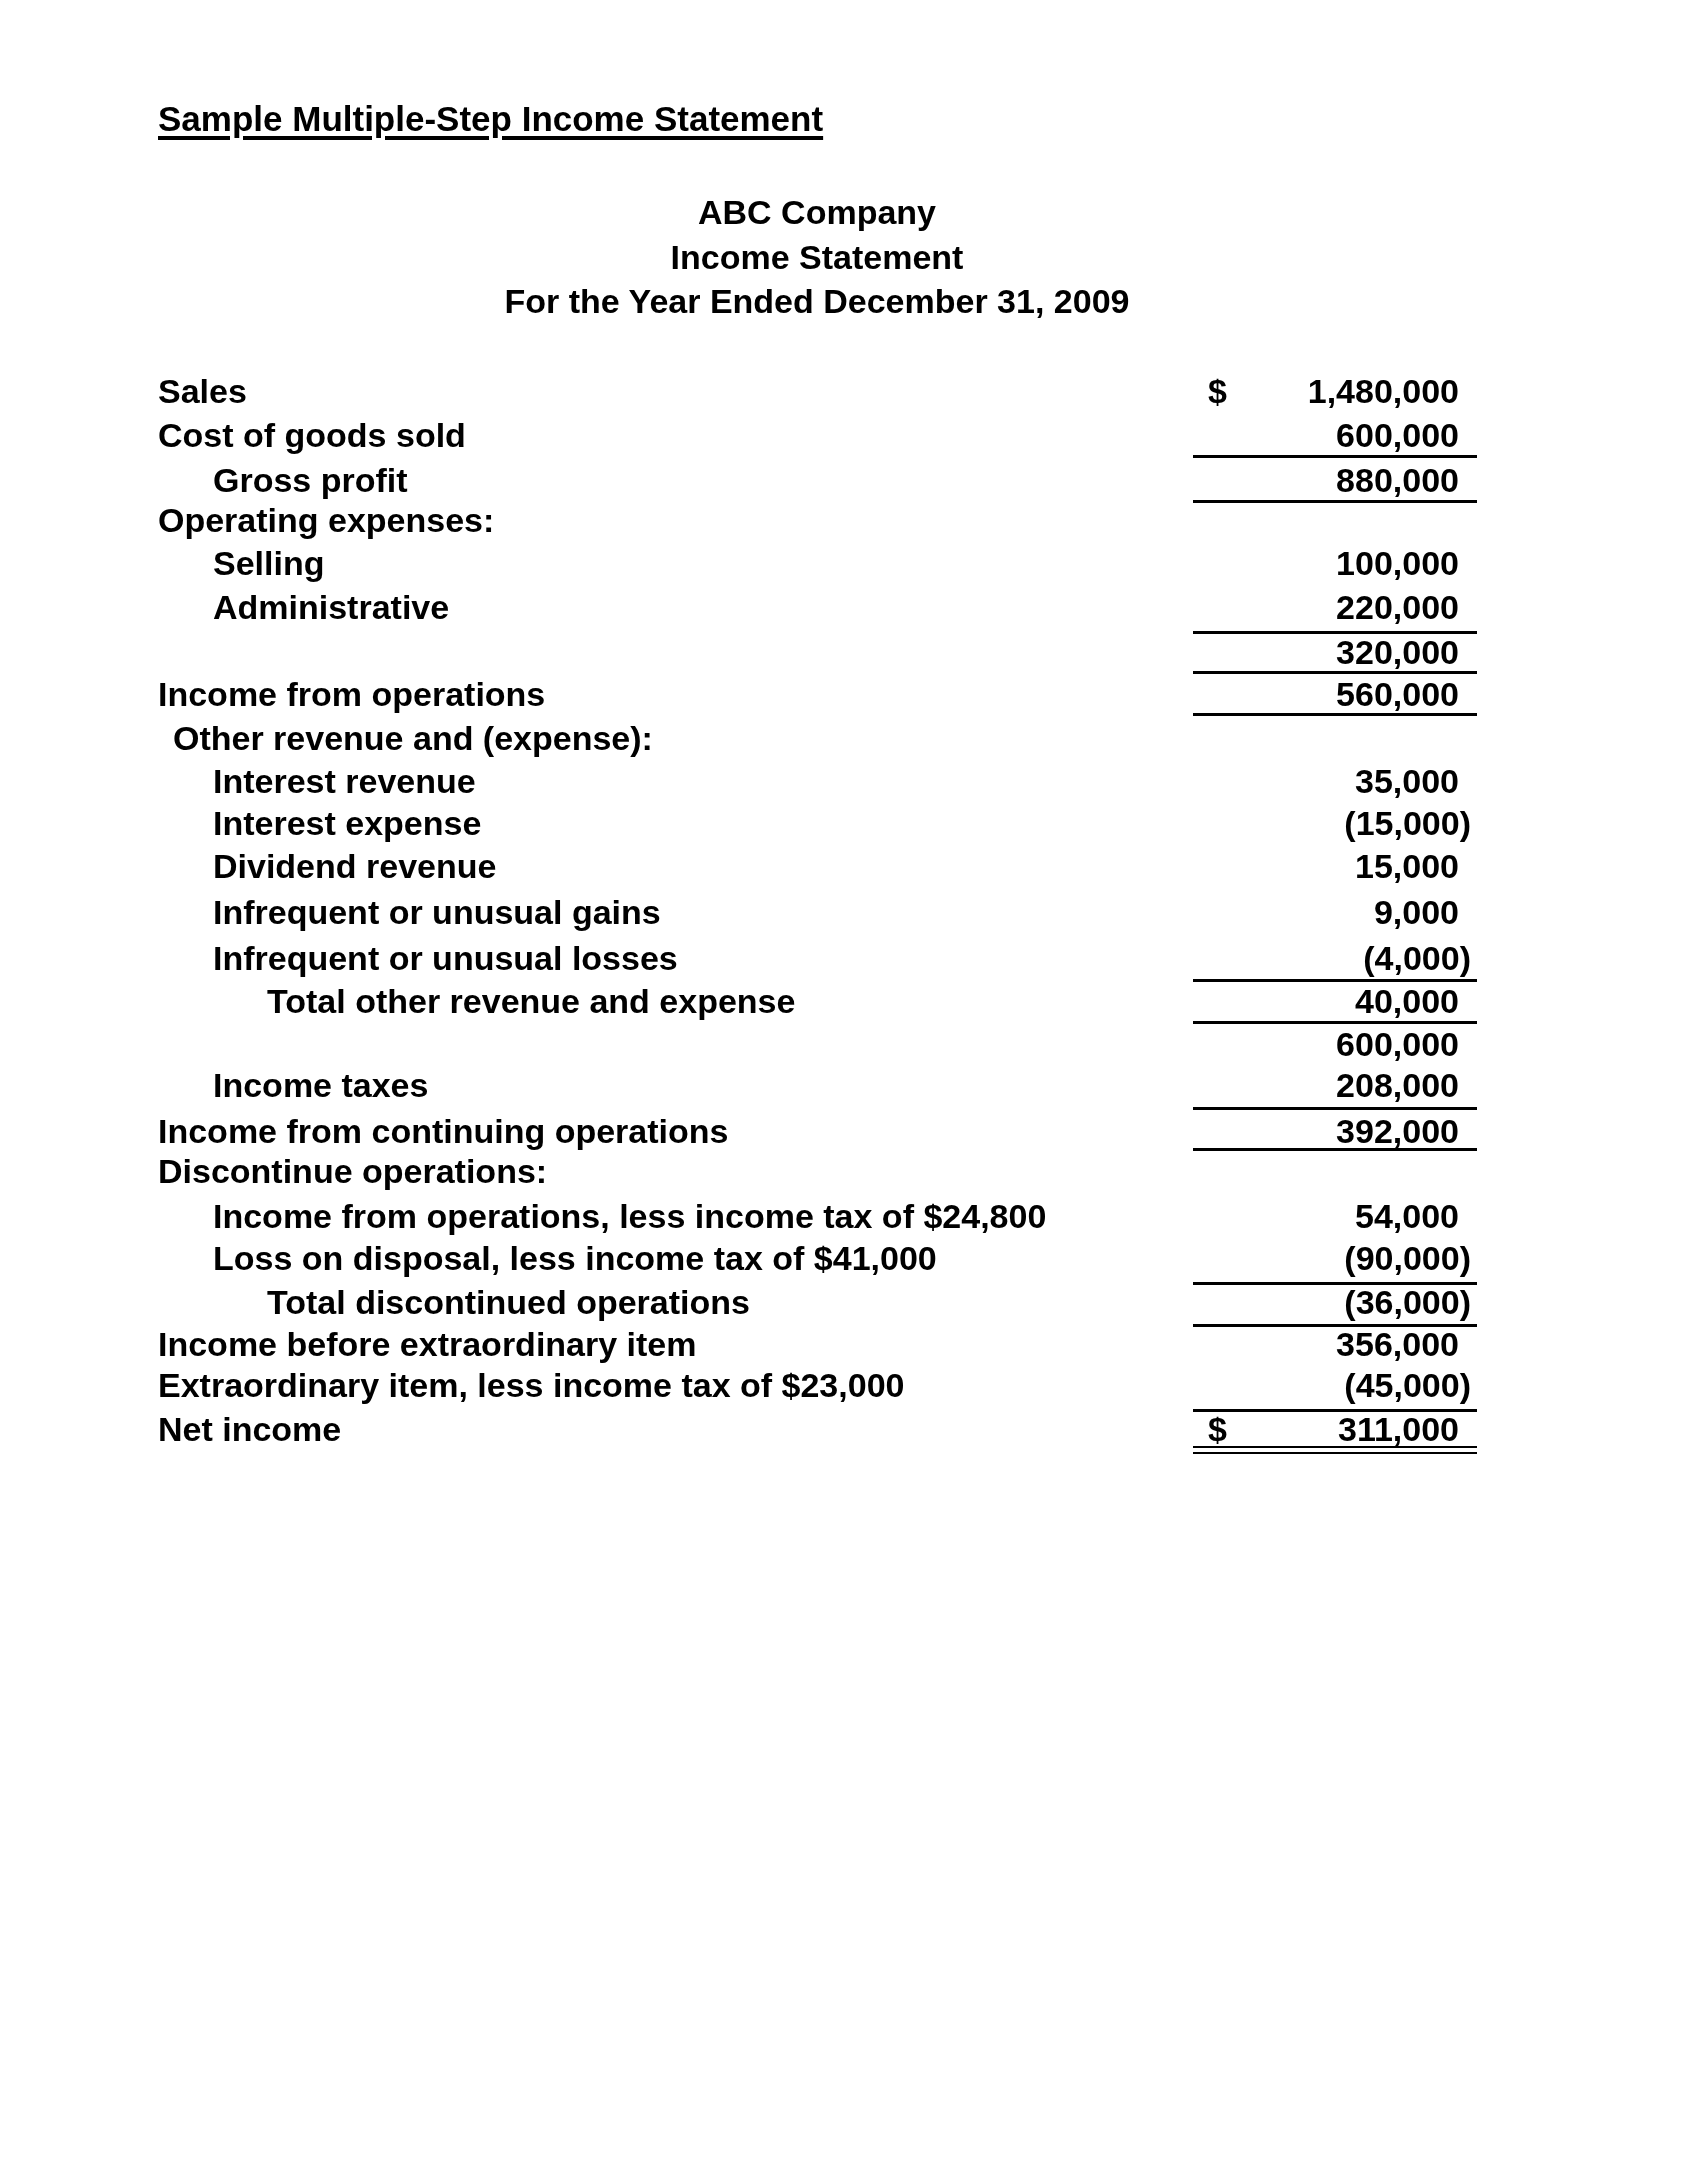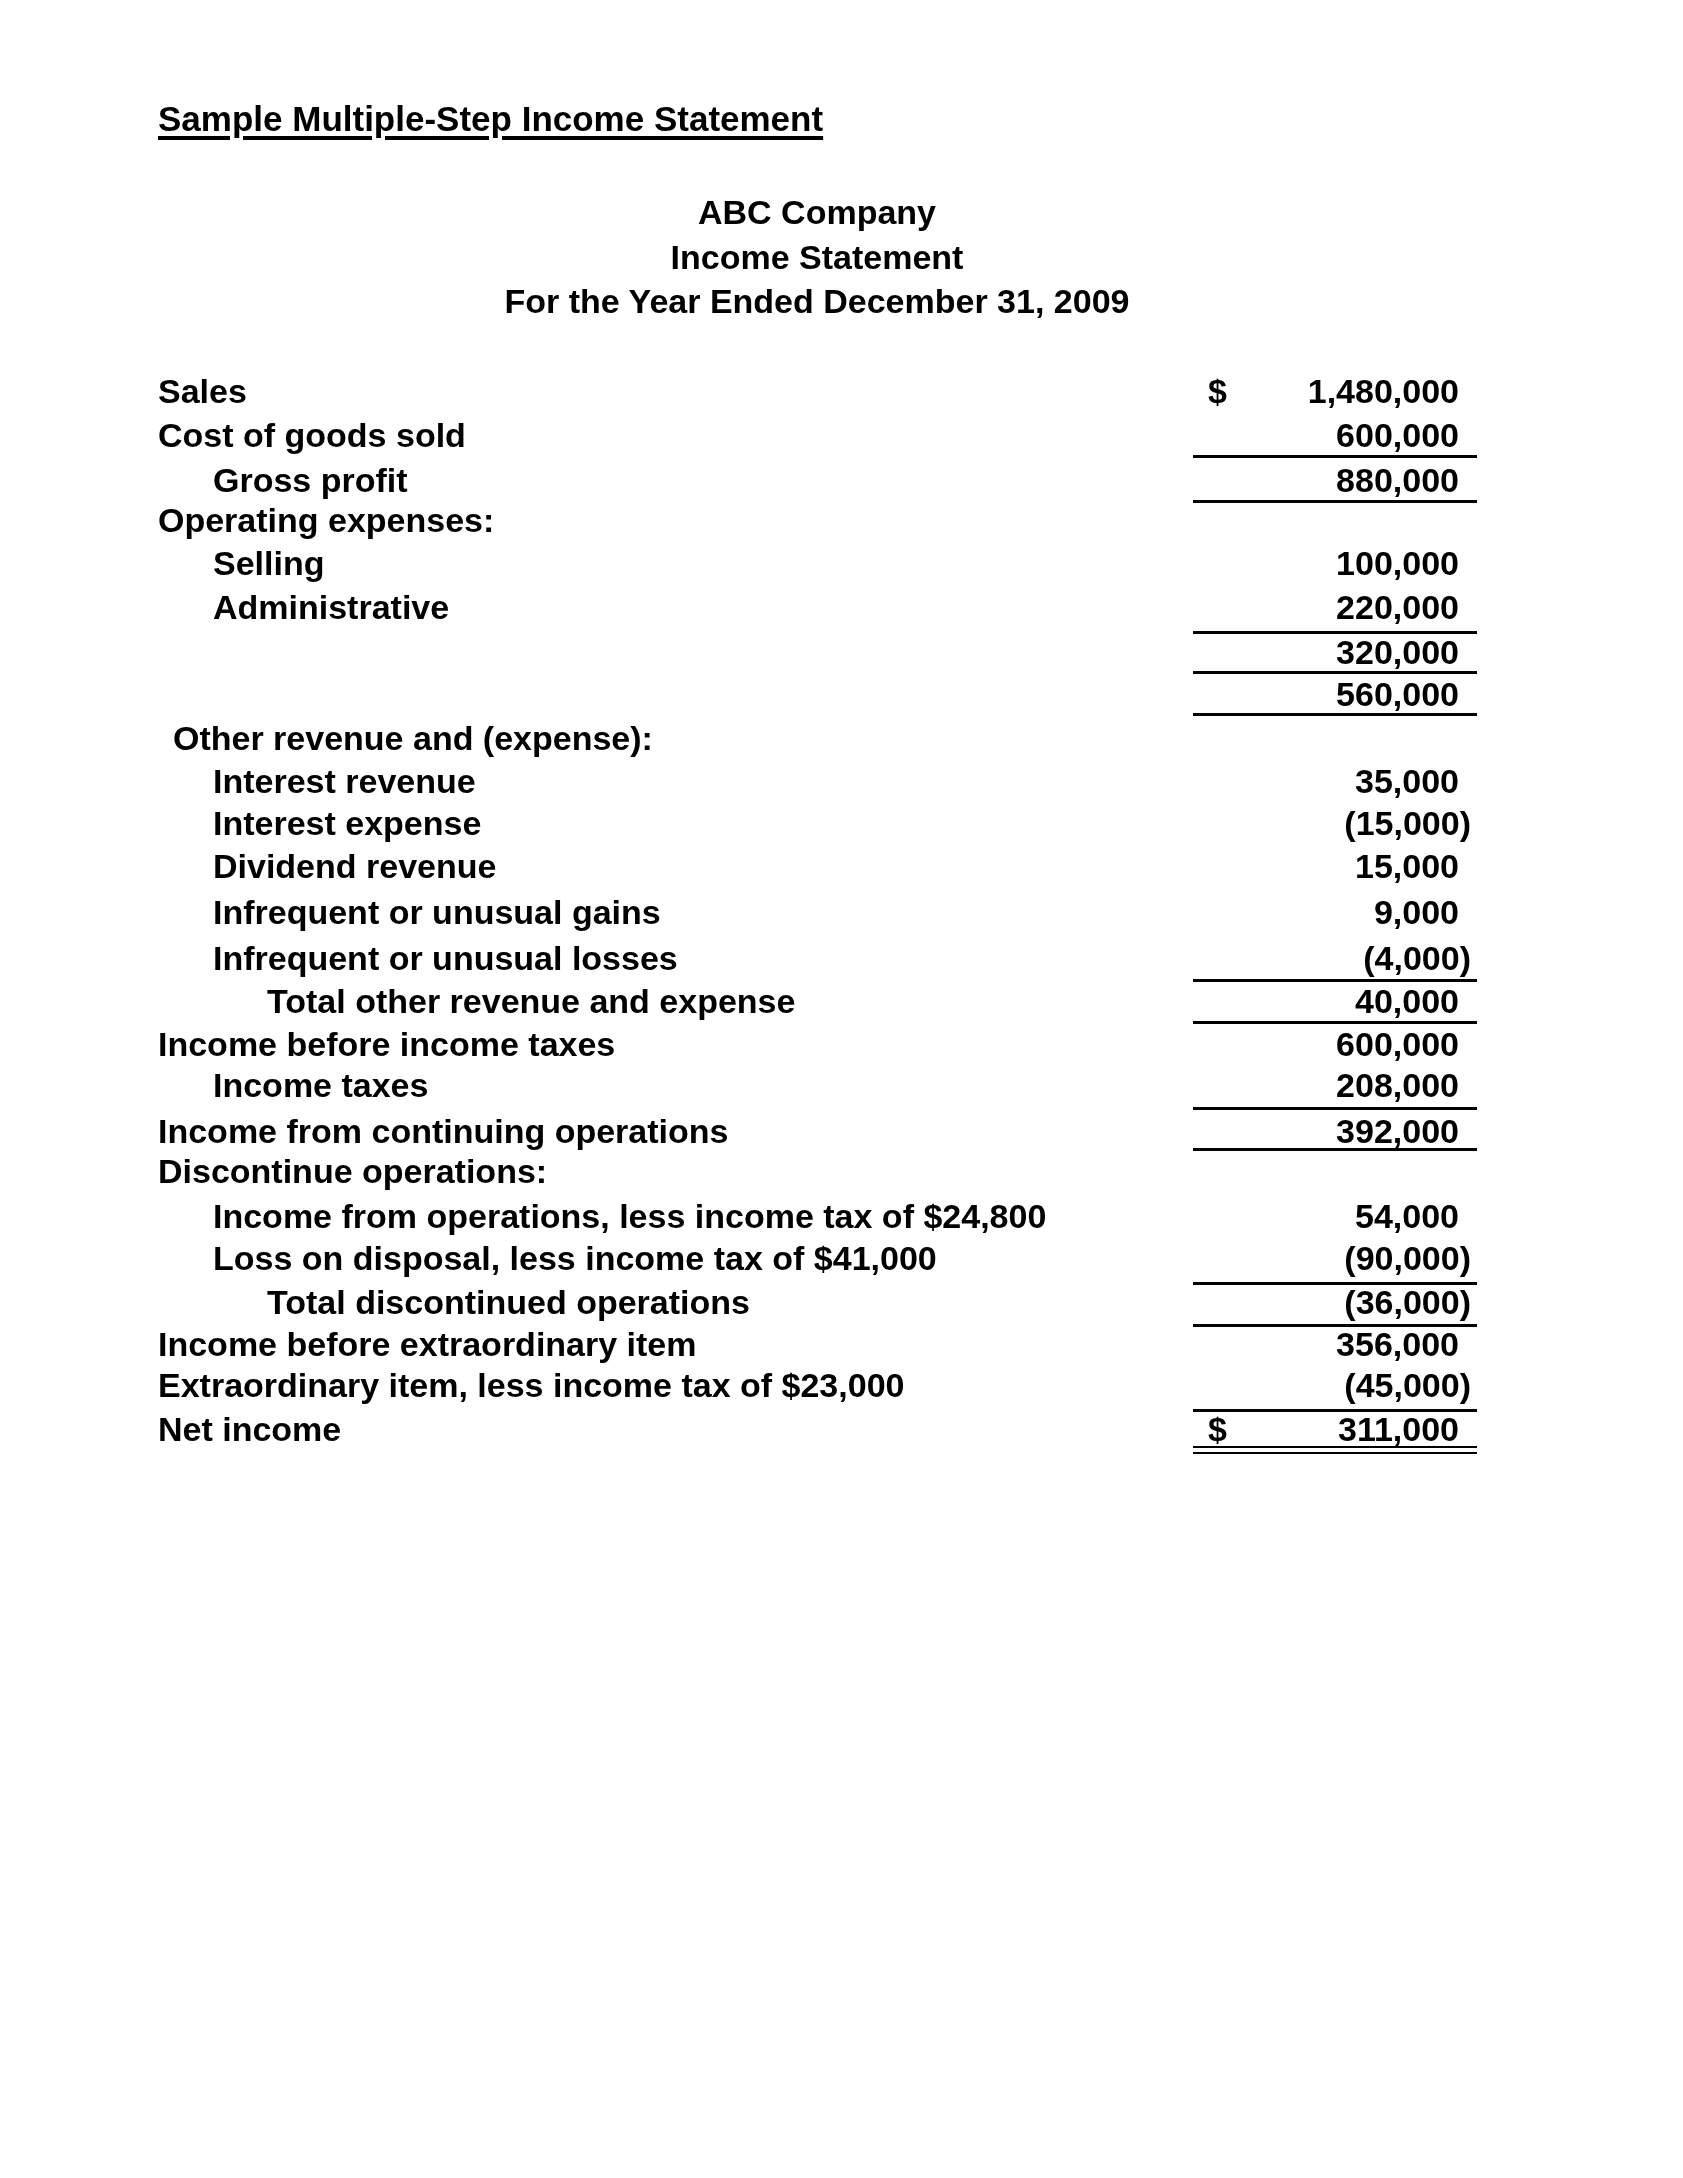--- a/index.html
+++ b/index.html
@@ -52,20 +52,21 @@
   <div class="row" style="top:587px;">
     <span class="lbl lvl1">Administrative</span>
     <span class="amt">220,000</span>
   </div>
   <div class="rule" style="top:631px;"></div>
   <div class="row" style="top:632px;">
     <span class="amt">320,000</span>
   </div>
   <div class="rule" style="top:671px;"></div>
   <div class="row" style="top:674px;">
+    <span class="lbl lvl0">Income from operations</span>
     <span class="amt">560,000</span>
   </div>
   <div class="rule" style="top:713px;"></div>
   <div class="row" style="top:718px;margin-left:15px;">
     <span class="lbl lvl0">Other revenue and (expense):</span>
   </div>
   <div class="row" style="top:761px;">
     <span class="lbl lvl1">Interest revenue</span>
     <span class="amt">35,000</span>
   </div>
@@ -85,21 +86,20 @@
     <span class="lbl lvl1">Infrequent or unusual losses</span>
     <span class="amt neg">(4,000)</span>
   </div>
   <div class="rule" style="top:979px;"></div>
   <div class="row" style="top:981px;">
     <span class="lbl lvl2">Total other revenue and expense</span>
     <span class="amt">40,000</span>
   </div>
   <div class="rule" style="top:1021px;"></div>
   <div class="row" style="top:1024px;">
-    <span class="lbl lvl0">Income before income taxes</span>
     <span class="amt">600,000</span>
   </div>
   <div class="row" style="top:1065px;">
     <span class="lbl lvl1">Income taxes</span>
     <span class="amt">208,000</span>
   </div>
   <div class="rule" style="top:1107px;"></div>
   <div class="row" style="top:1111px;">
     <span class="lbl lvl0">Income from continuing operations</span>
     <span class="amt">392,000</span>

